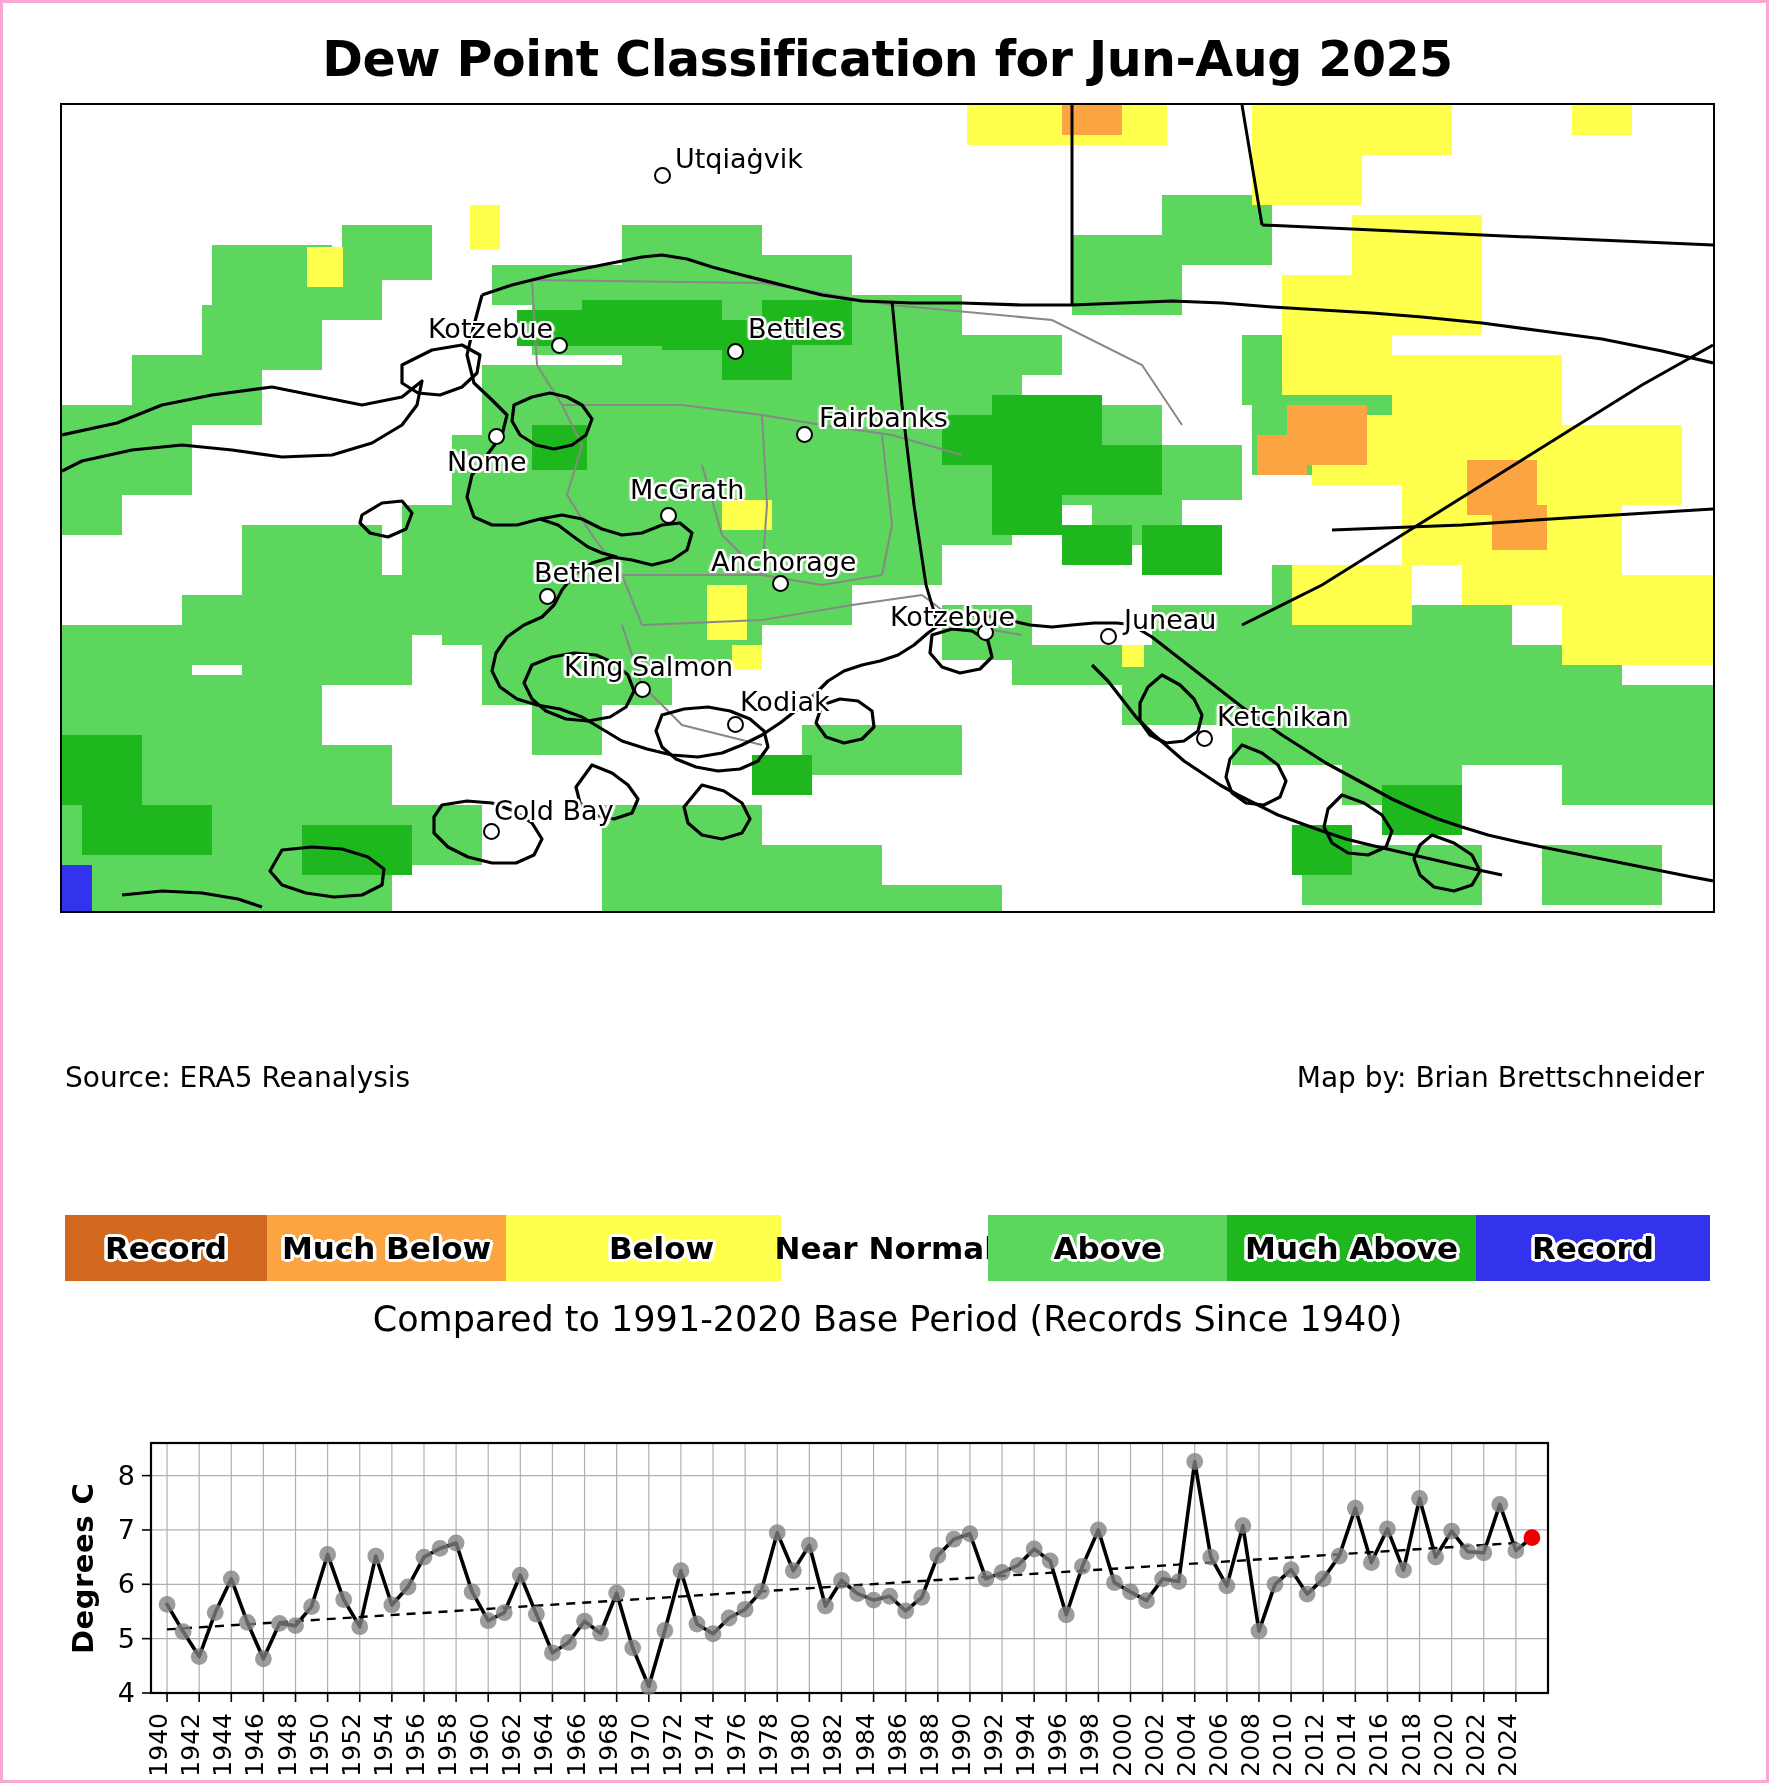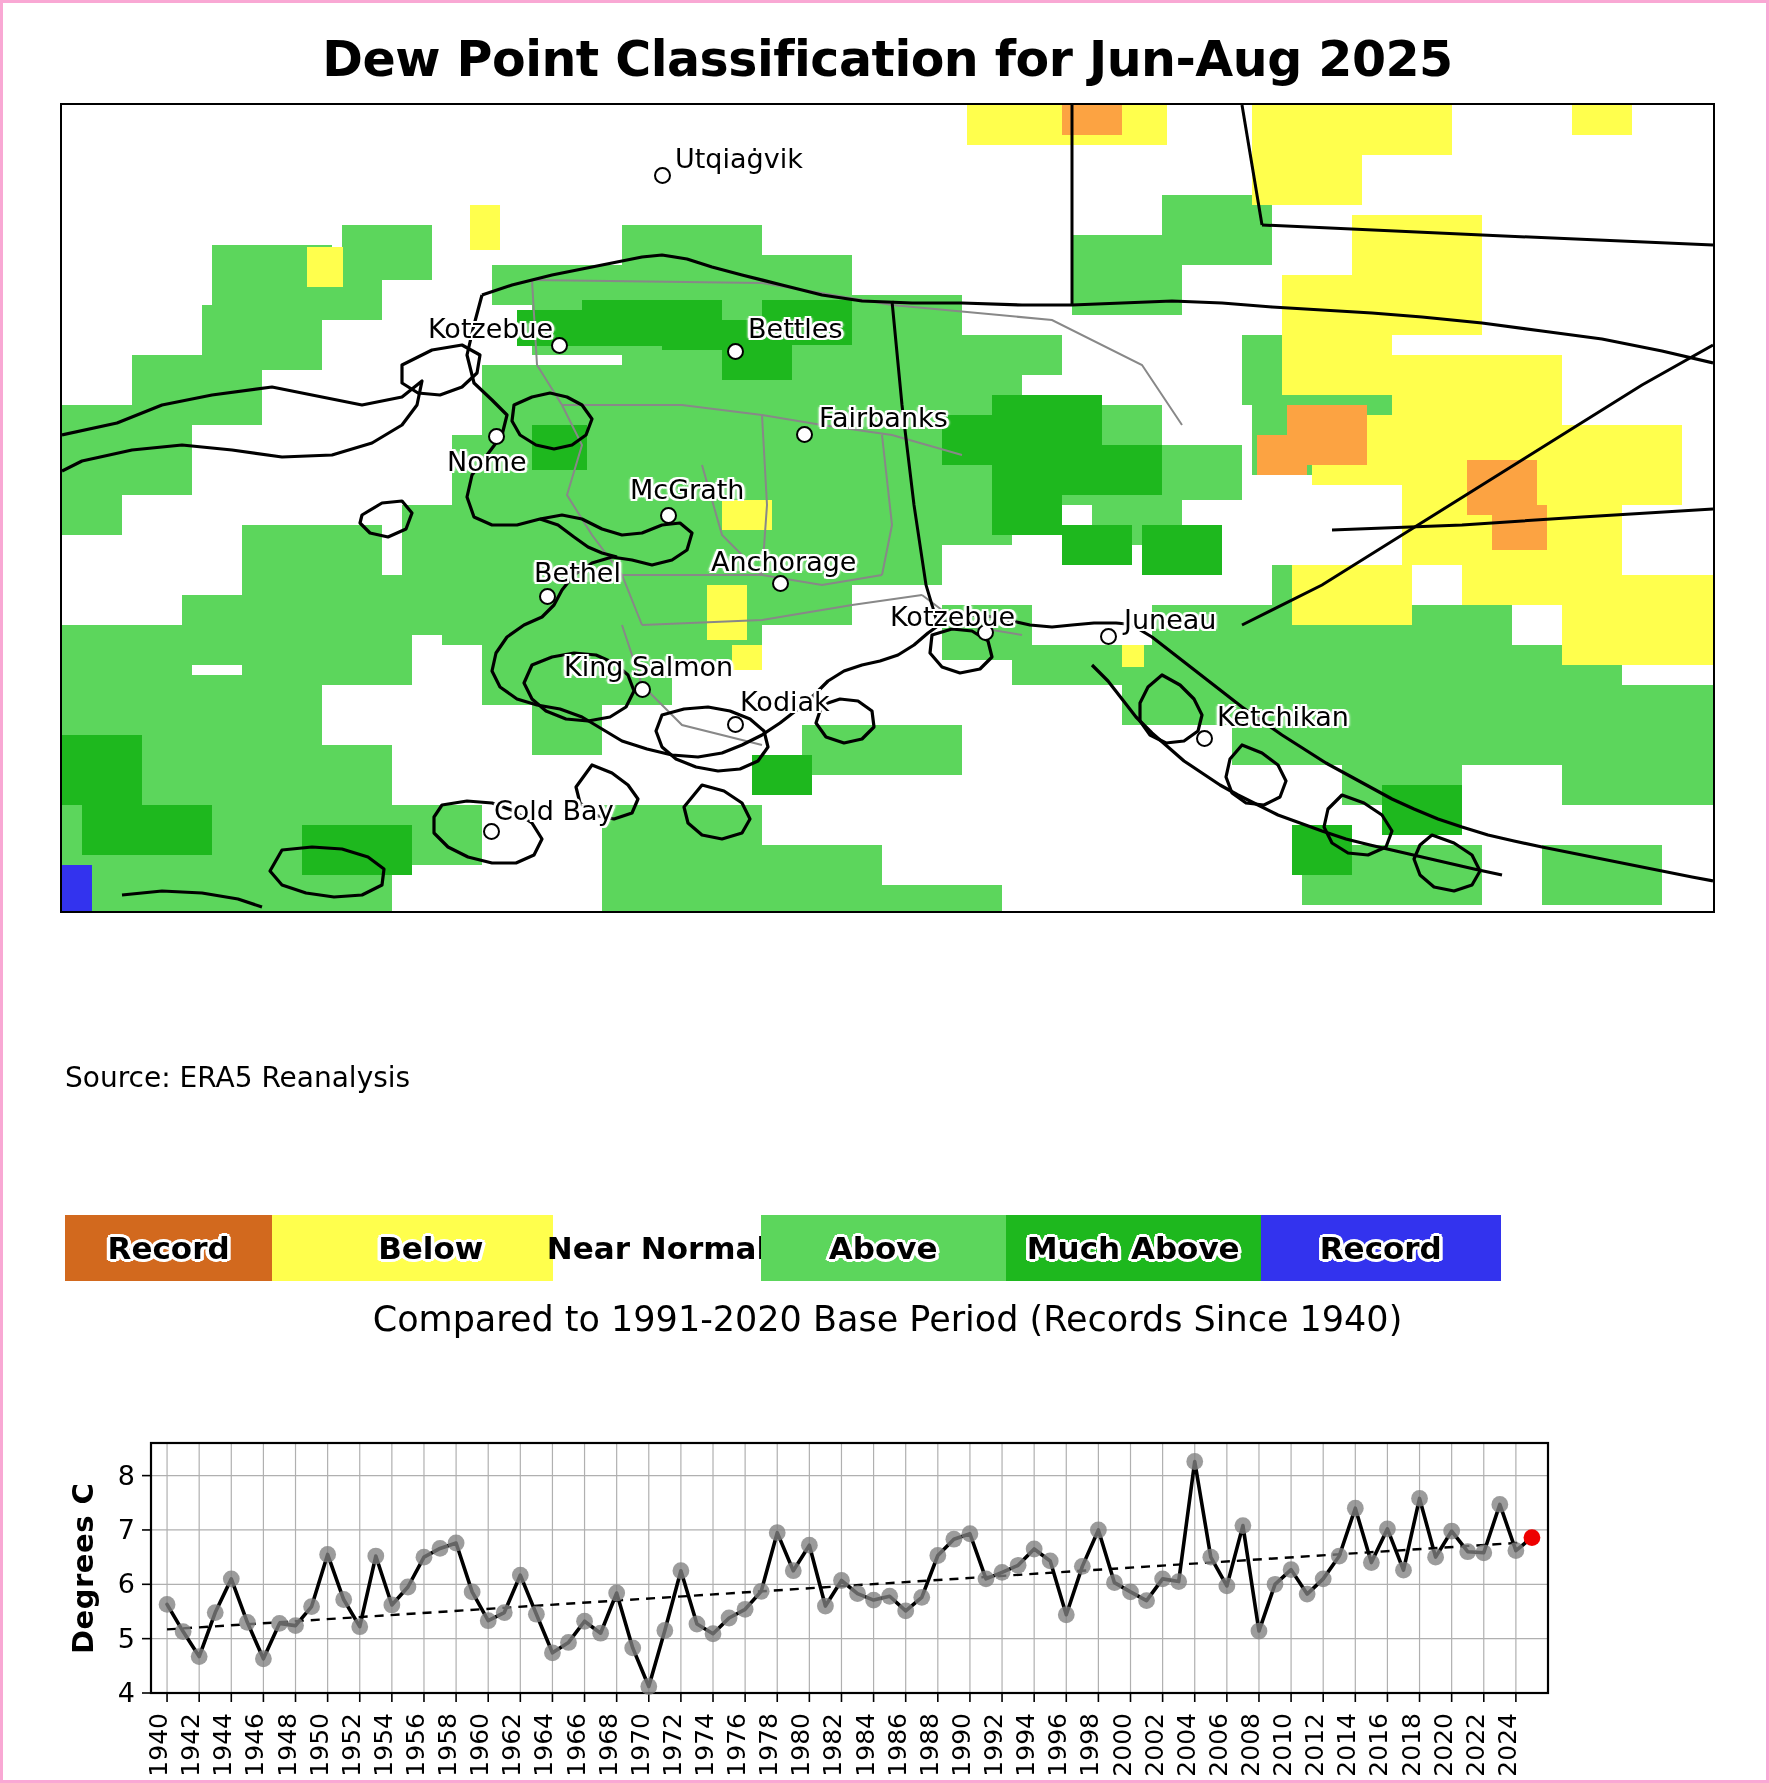--- a/index.html
+++ b/index.html
@@ -285,24 +285,28 @@
     <div class="city-label" style="left:678px;top:581px;">Kodiak</div>
 
     <div class="city-dot" style="left:1134px;top:625px;"></div>
     <div class="city-label" style="left:1155px;top:596px;">Ketchikan</div>
 
     <div class="city-dot" style="left:421px;top:718px;"></div>
     <div class="city-label" style="left:432px;top:690px;">Cold Bay</div>
   </div>
 
   <div id="credit-left">Source: ERA5 Reanalysis</div>
+  <div id="credit-right">Map by: Brian Brettschneider</div>
 
   <div id="legend">
       <div class="lg-cell shadowed" style="background: rgb(210, 105, 30); width: 12.6%;">
         <span>Record</span>
+      </div>
+      <div class="lg-cell shadowed" style="background: rgb(252, 163, 66); width: 14.9%;">
+        <span>Much Below</span>
       </div>
       <div class="lg-cell shadowed" style="background: rgb(255, 255, 77); width: 14.9%; padding-left: 36px;">
         <span>Below</span>
       </div>
       <div class="lg-cell" style="background: rgb(255, 255, 255); width: 12.6%;">
         <span>Near Normal</span>
       </div>
       <div class="lg-cell shadowed" style="background: rgb(92, 214, 92); width: 14.9%;">
         <span>Above</span>
       </div>

